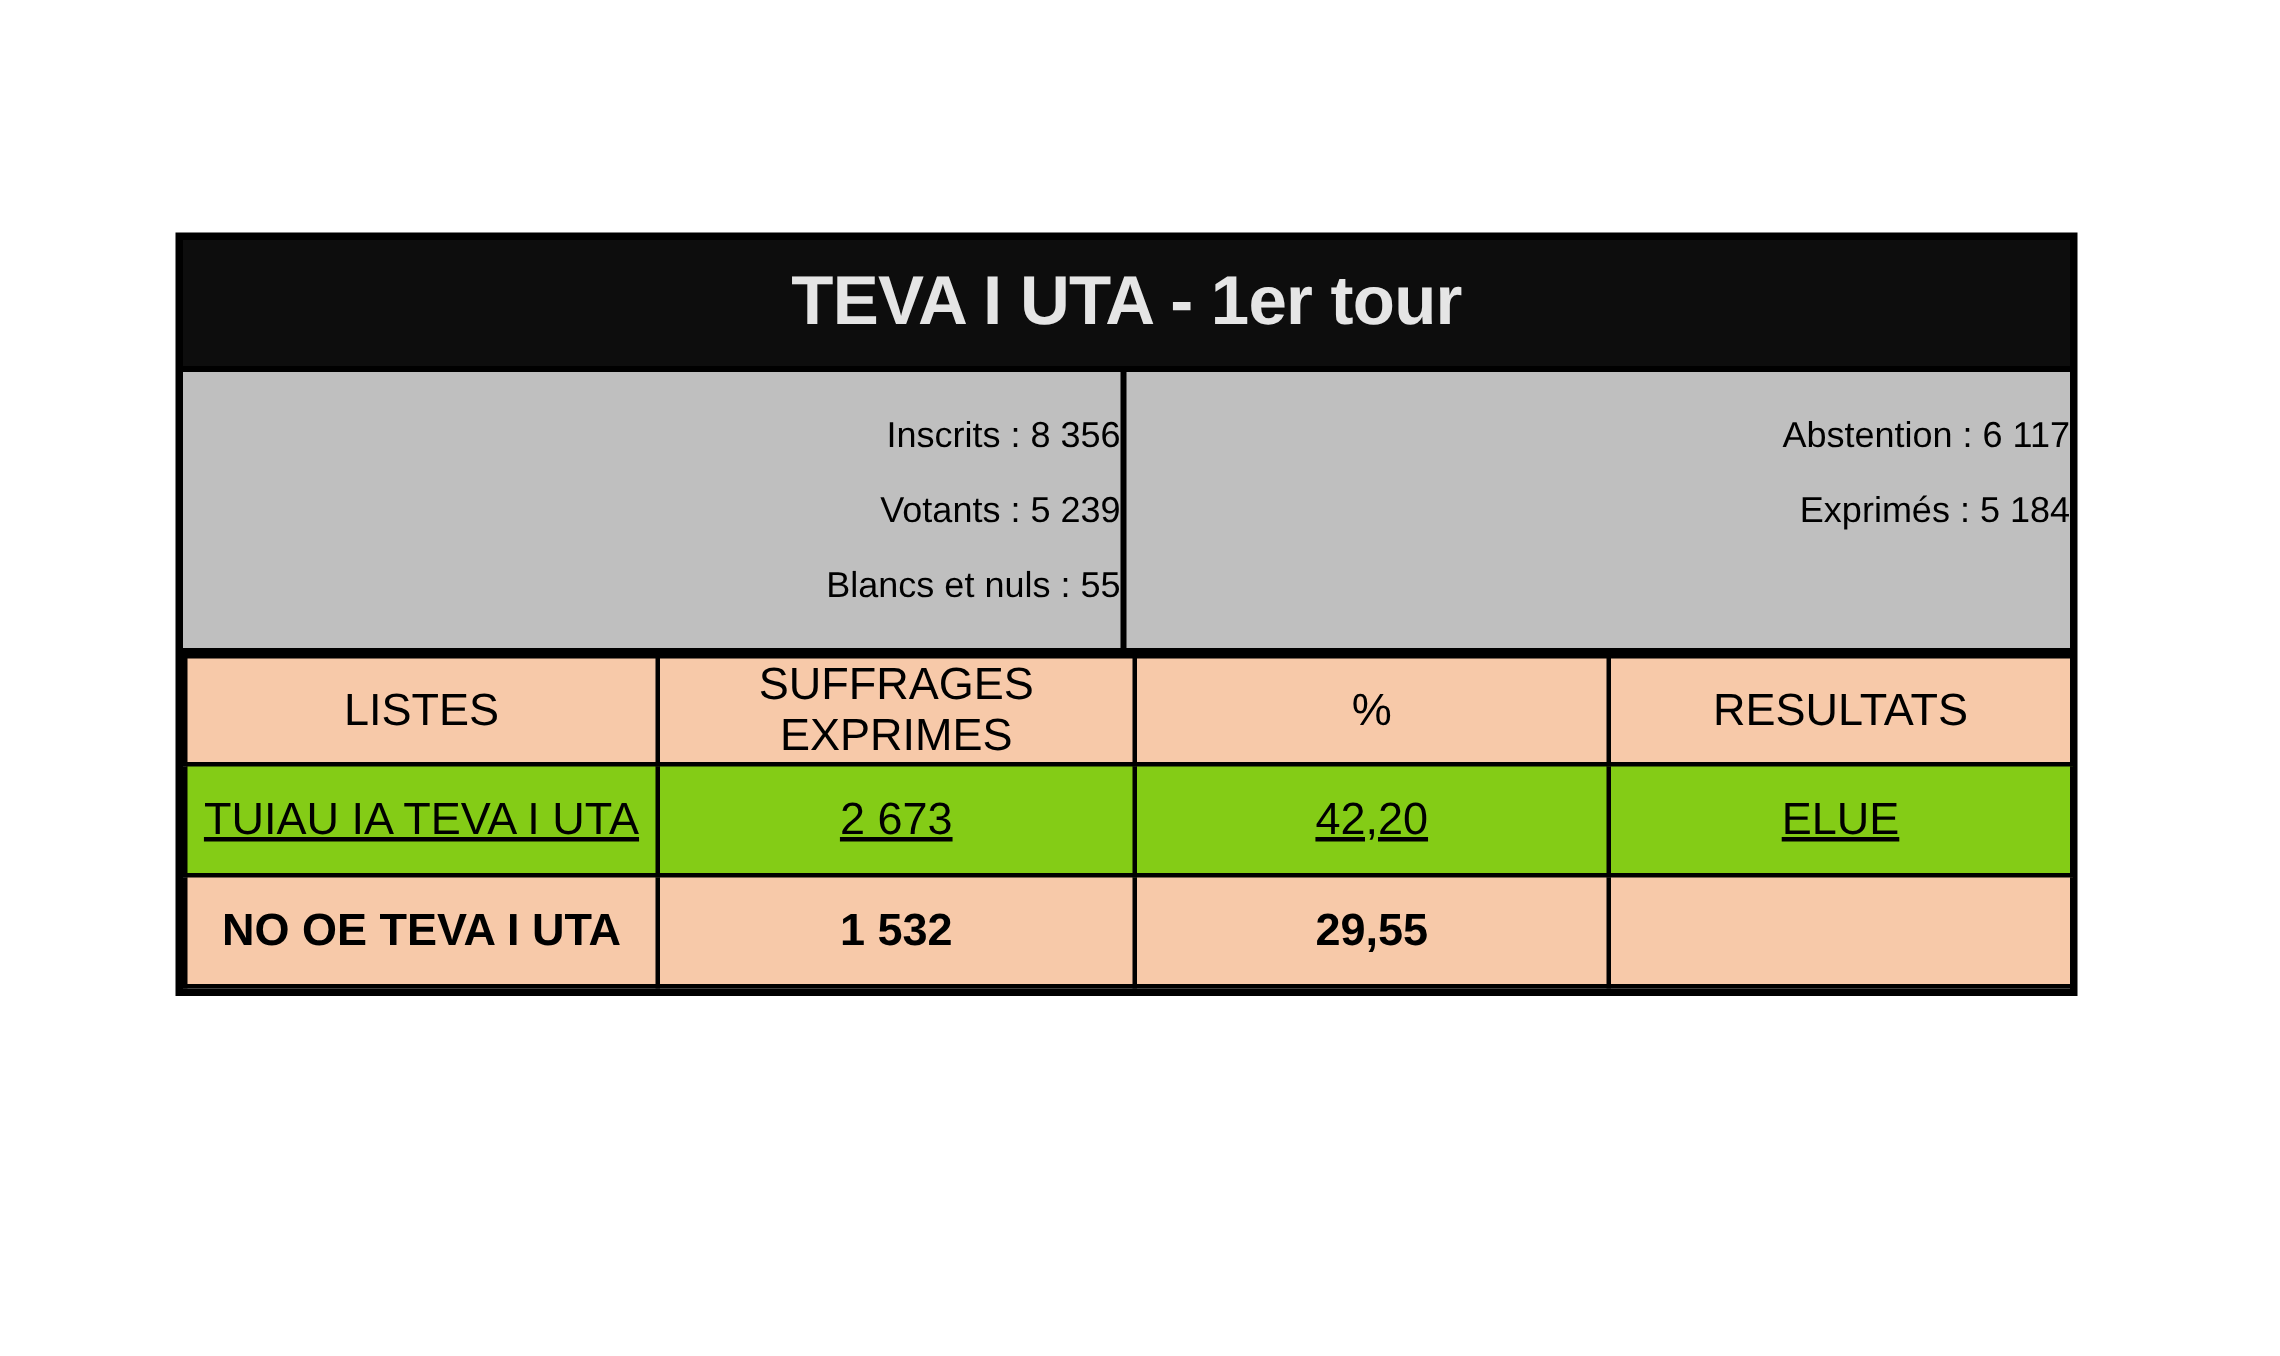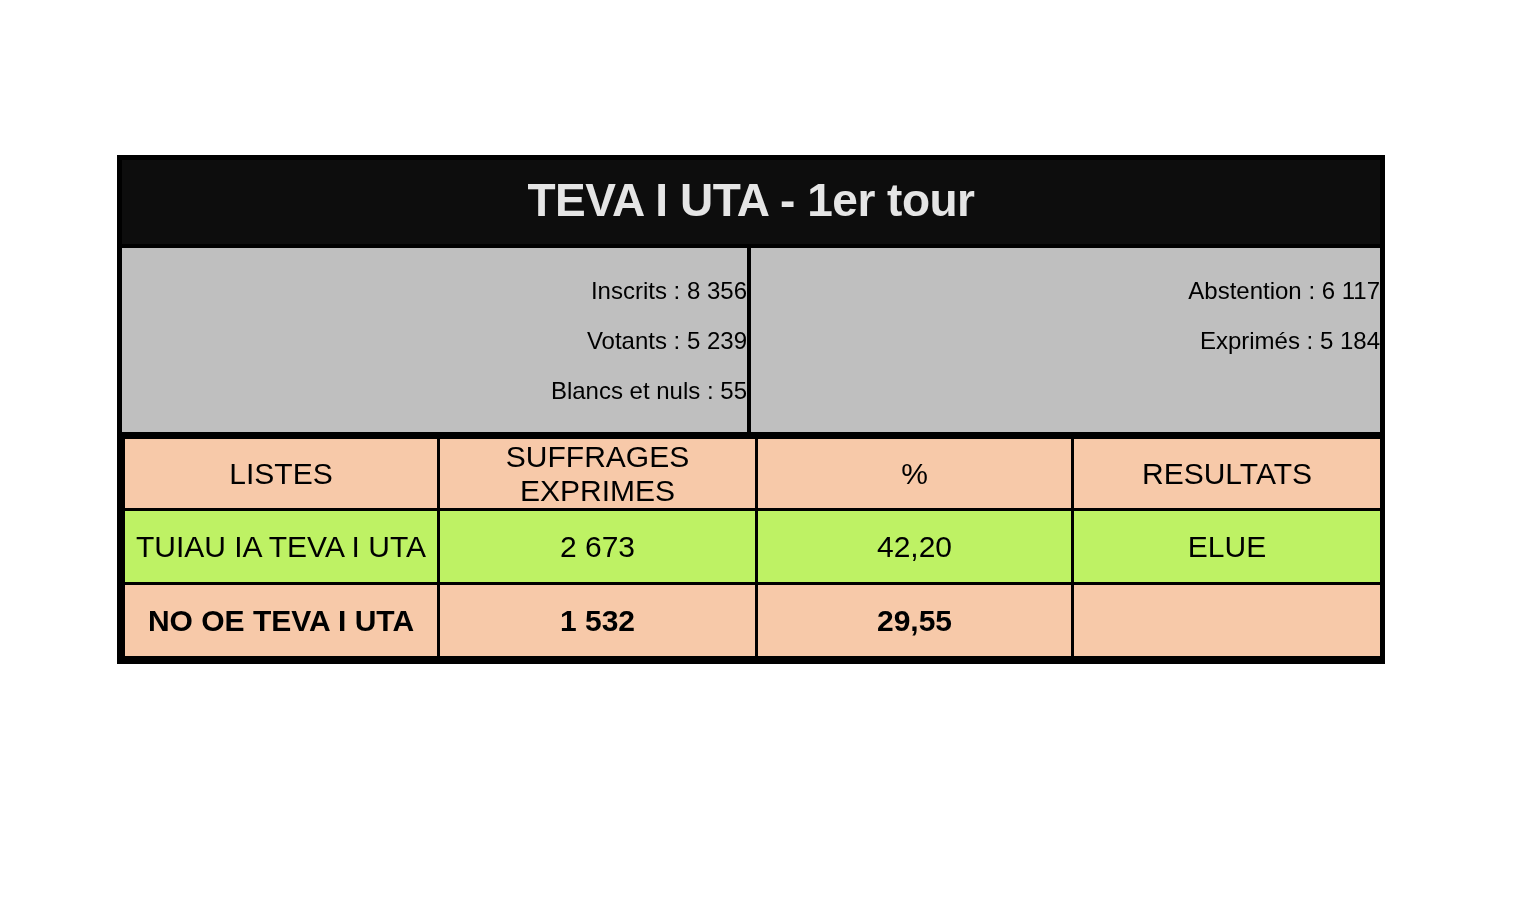--- a/index.html
+++ b/index.html
@@ -71,21 +71,22 @@
   }
   table.results thead th {
     background: #f7c9a9;
     height: 72px;
   }
   tr.row-alt td {
     background: #f7c9a9;
     font-weight: bold;
   }
   tr.row-plain td {
-    background: #bef264;
+    background: #84cc16;
+    text-decoration: underline;
   }
   col.c1 { width: 315px; }
   col.c2 { width: 318px; }
   col.c3 { width: 316px; }
   col.c4 { width: 309px; }
 </style>
 </head>
 <body>
 
 <div class="sheet">

